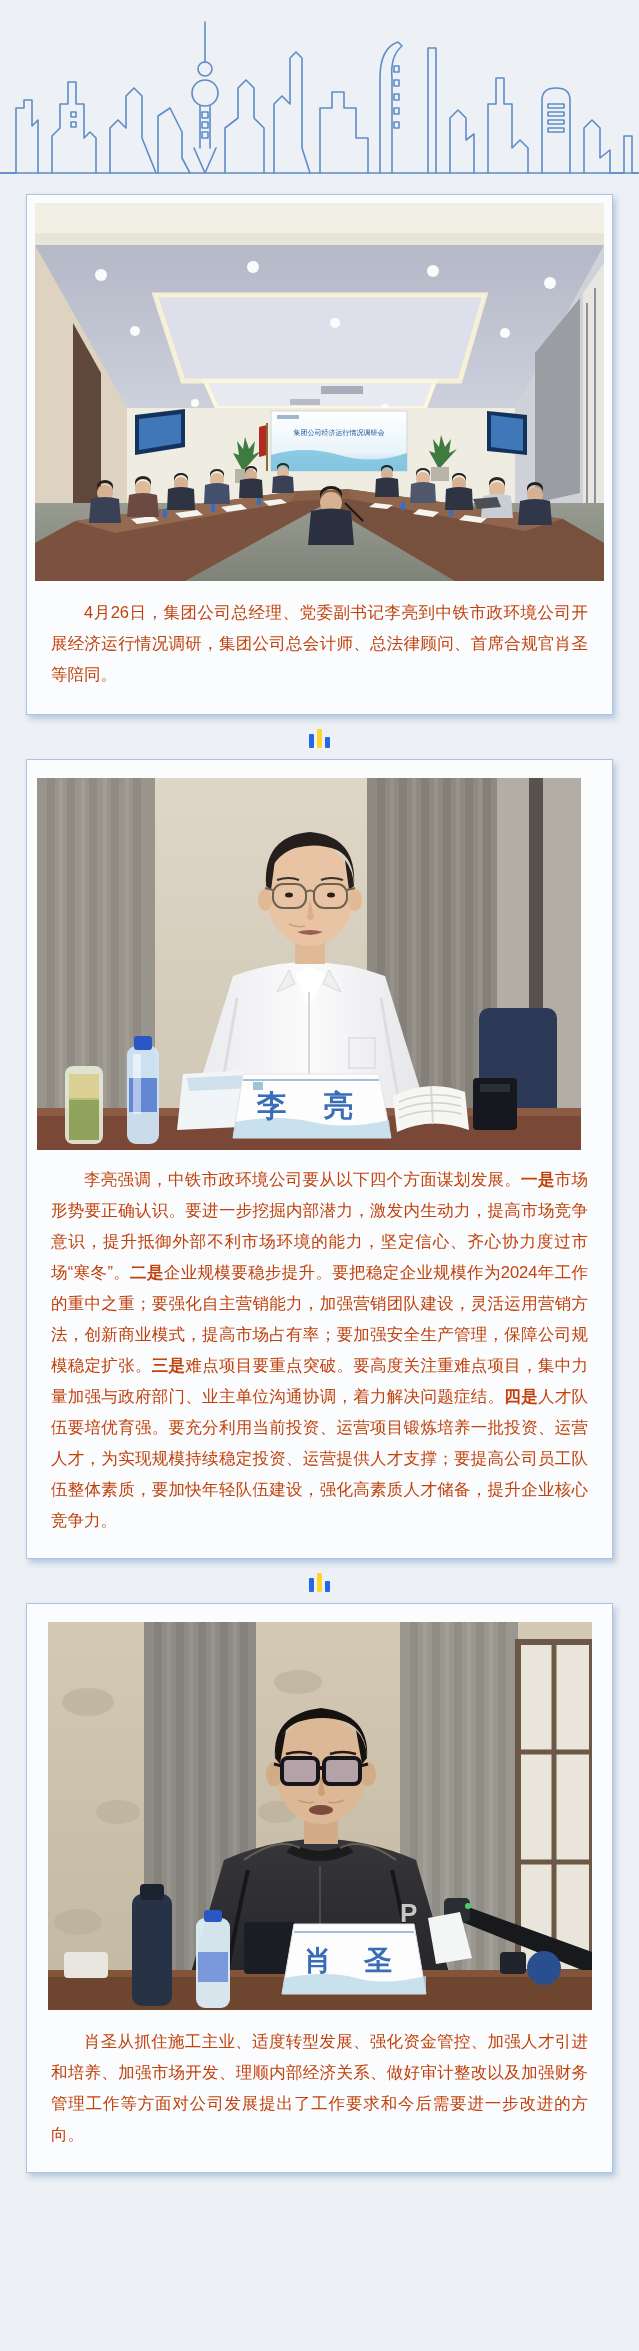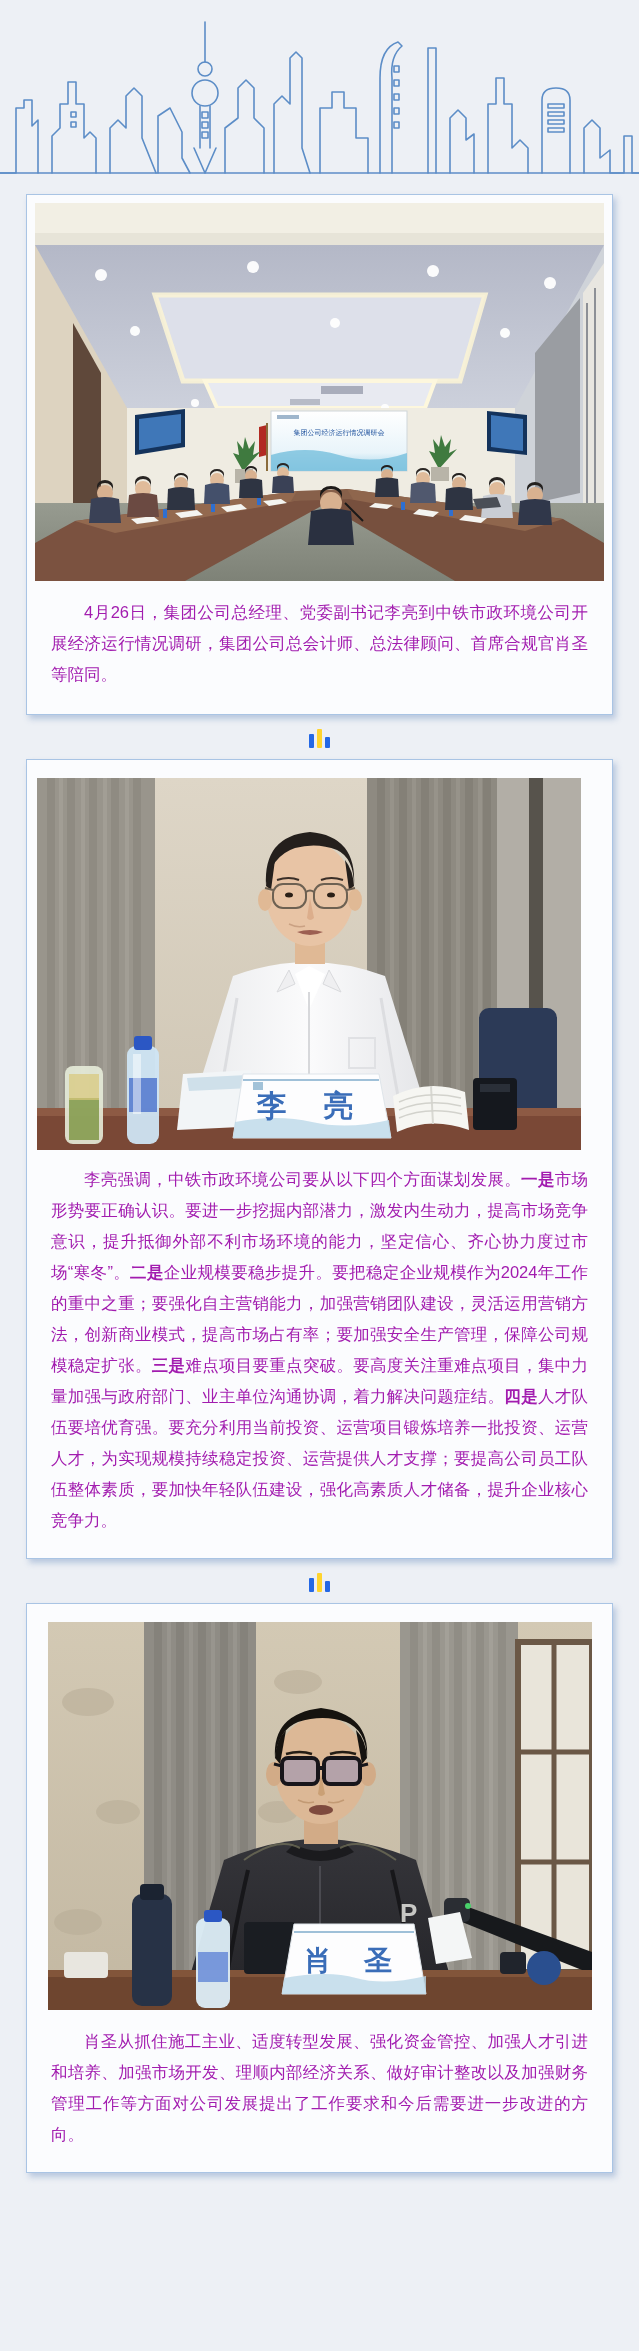--- a/index.html
+++ b/index.html
@@ -25,21 +25,21 @@
   }
   .card.photo-pad{padding:8px 8px 4px 8px;}
   .card .photo{display:block;margin:0 auto;}
   .card .photo svg{display:block;}
   .para{
     margin:14px 16px 20px 16px;
     font-size:16.5px;
     line-height:31px;
     text-align:justify;
     text-indent:2em;
-    color:#a21caf;
+    color:#c2410c;
   }
   .para.first{margin-top:16px;}
   .portrait-card{padding:18px 0 2px 0;}
   .portrait-card .para{margin-left:24px;margin-right:24px;}
 
   
   .divider{
     display:flex;justify-content:center;align-items:flex-end;
     height:22px;margin:11px 0;gap:3px;
   }

